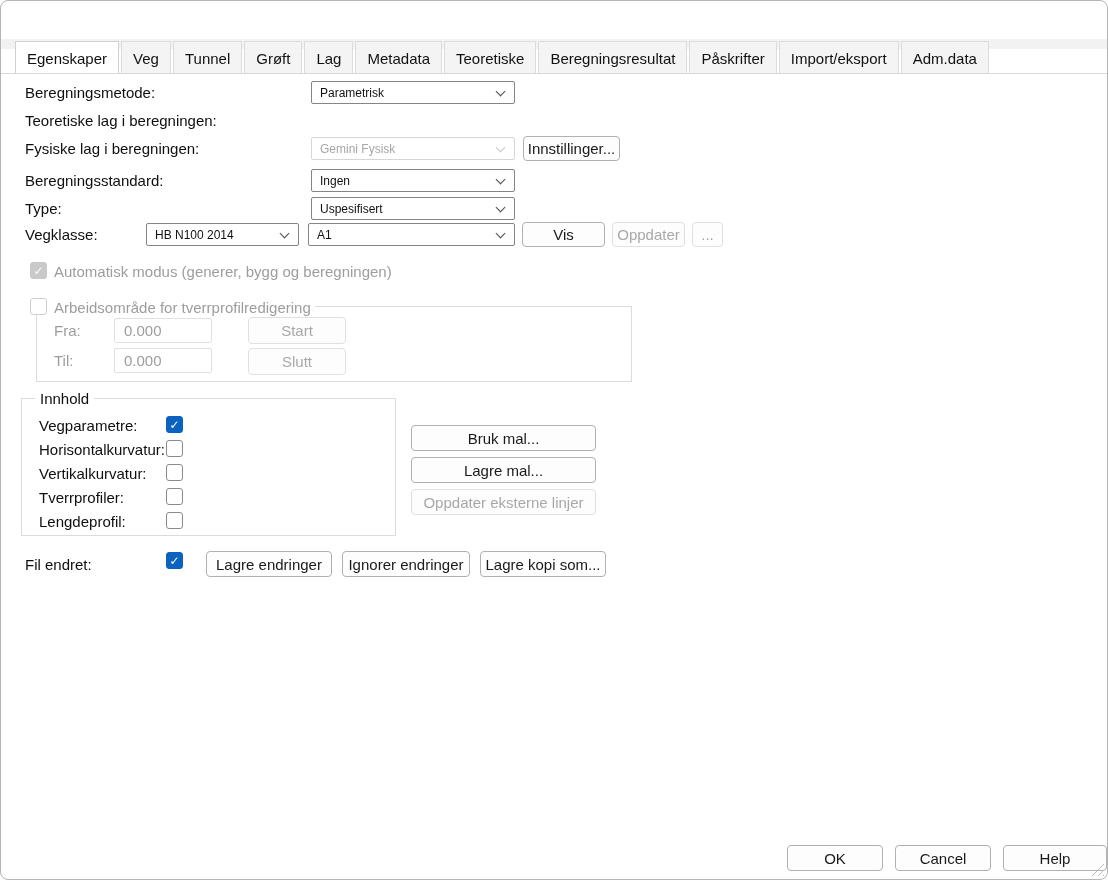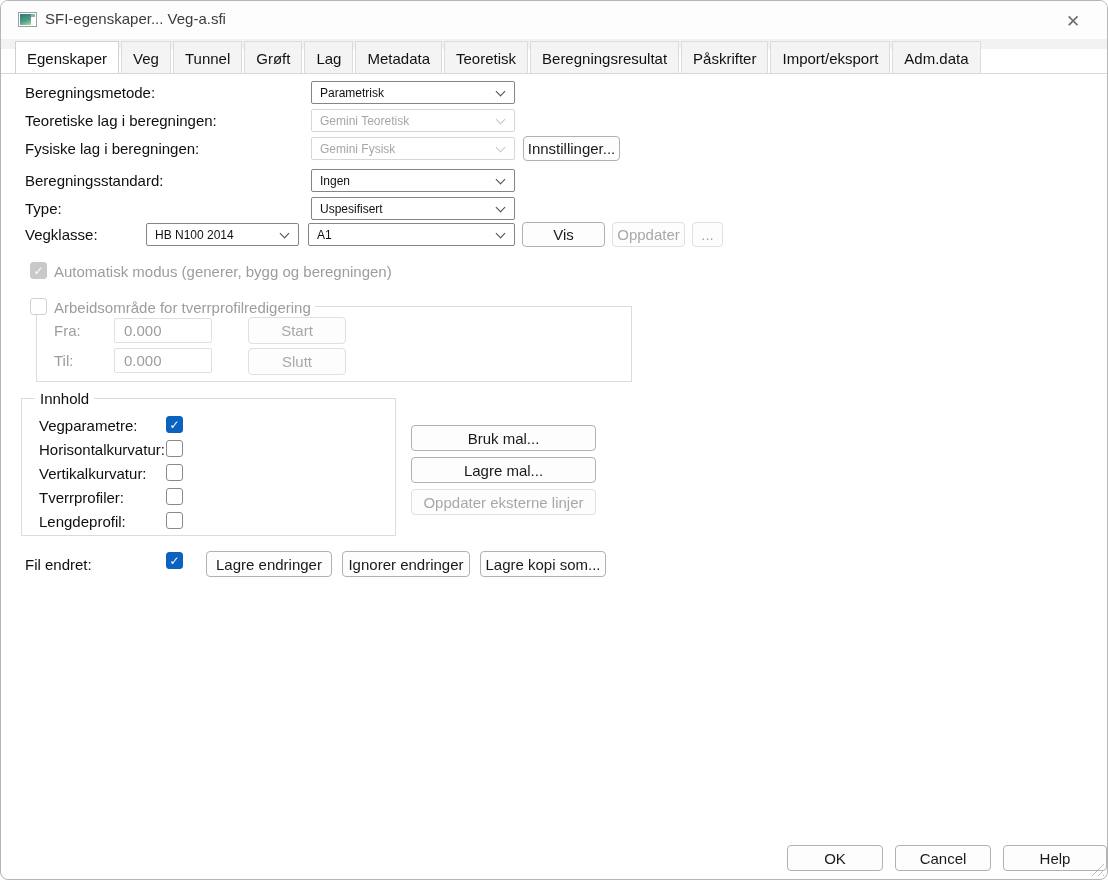--- a/index.html
+++ b/index.html
@@ -52,56 +52,44 @@
   .legendpatch{position:absolute;background:#fff;}
   .grip{position:absolute;right:3px;bottom:3px;width:14px;height:14px;
         background:repeating-linear-gradient(135deg,transparent 0 3px,#bdbdbd 3px 4px);
         clip-path:polygon(100% 0,100% 100%,0 100%);}
 </style>
 </head>
 <body>
 
 <div class="window">
 
-  <div class="titlebar">
-    <span class="appicon">
-      <span class="appicon-img"></span>
-      <span class="appicon-strip"></span>
-    </span>
-    <span class="title">SFI-egenskaper... Veg-a.sfi</span>
-    <span class="closebtn">✕</span>
-  </div>
   <div class="titlestrip"></div>
 
   <div class="tabline"></div>
   <div class="tabs">
     <span class="tab active">Egenskaper</span>
     <span class="tab">Veg</span>
     <span class="tab">Tunnel</span>
     <span class="tab">Grøft</span>
     <span class="tab">Lag</span>
     <span class="tab">Metadata</span>
-    <span class="tab">Teoretisk</span>
+    <span class="tab">Teoretiske</span>
     <span class="tab">Beregningsresultat</span>
     <span class="tab">Påskrifter</span>
     <span class="tab">Import/eksport</span>
     <span class="tab">Adm.data</span>
   </div>
 
   <span class="label" style="left:24px;top:83px;">Beregningsmetode:</span>
   <div class="combo" style="left:310px;top:80px;width:204px;">
     <span>Parametrisk</span>
       <span class="chev"></span>
   </div>
 
   <span class="label" style="left:24px;top:111px;">Teoretiske lag i beregningen:</span>
-  <div class="combo disabled" style="left:310px;top:108px;width:204px;">
-    <span>Gemini Teoretisk</span>
-      <span class="chev"></span>
-  </div>
 
   <span class="label" style="left:24px;top:139px;">Fysiske lag i beregningen:</span>
   <div class="combo disabled" style="left:310px;top:136px;width:204px;">
     <span>Gemini Fysisk</span>
       <span class="chev"></span>
   </div>
   <div class="btn" style="left:522px;top:135px;width:97px;height:25px;">Innstillinger...</div>
 
   <span class="label" style="left:24px;top:171px;">Beregningsstandard:</span>
   <div class="combo" style="left:310px;top:168px;width:204px;">

